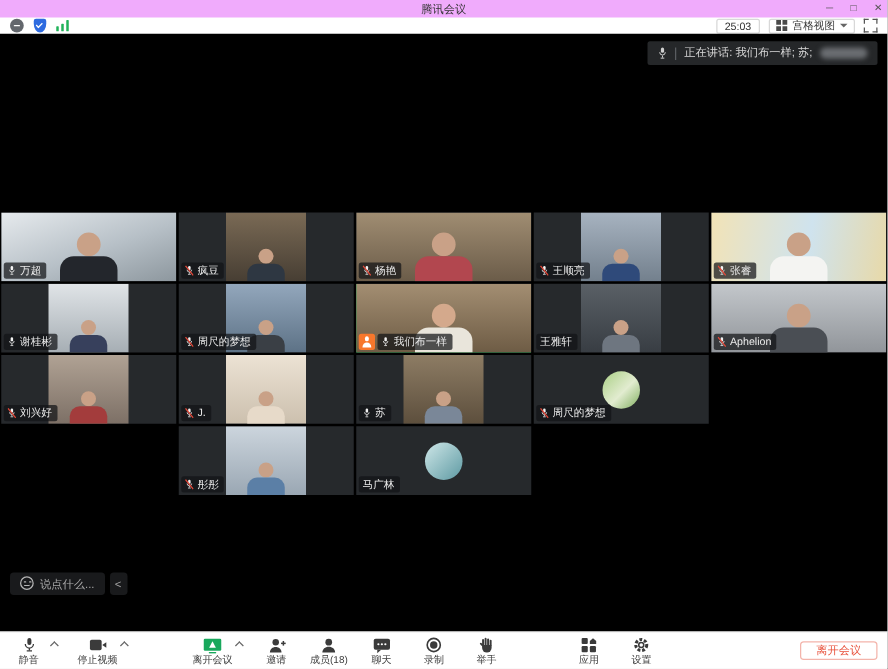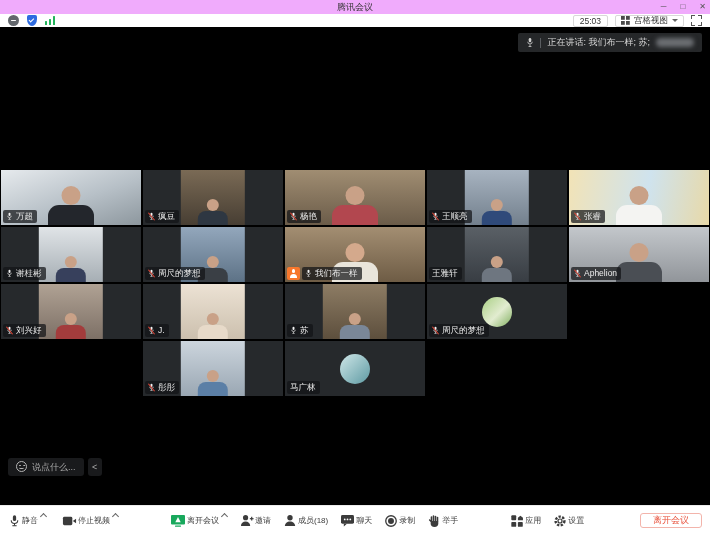--- a/index.html
+++ b/index.html
@@ -96,21 +96,21 @@
   .chatrow{position:absolute;left:8px;bottom:29px;display:flex;align-items:center;gap:4px}
   .chatpill{display:flex;align-items:flex-start;gap:5px;background:rgba(28,30,32,.88);border-radius:3px;padding:3px 8px;height:18px}
   .smiley{width:11px;height:11px;border:1px solid #b5b5b5;border-radius:50%;position:relative;flex:none}
   .smiley::before{content:"";position:absolute;top:2.6px;left:2.2px;width:1.6px;height:1.6px;border-radius:50%;background:#b5b5b5;box-shadow:4.2px 0 0 #b5b5b5}
   .smiley::after{content:"";position:absolute;left:2.4px;bottom:1.6px;width:4.6px;height:2.6px;border-bottom:1.1px solid #b5b5b5;border-radius:50%}
   .chattext{font-size:9px;color:#a9a9a9}
   .collapsebox{background:rgba(28,30,32,.88);border-radius:3px;height:18px;width:14px;display:flex;align-items:center;justify-content:center;color:#a9a9a9;font-size:9px}
 
   
   .toolbar{height:30px;background:#fff;border-top:1px solid #ececec;display:flex;align-items:center;padding:0 8px}
-  .tb{display:flex;flex-direction:row;align-items:center;justify-content:flex-start;gap:1px;min-width:30px;cursor:default}
+  .tb{display:flex;flex-direction:column;align-items:center;justify-content:flex-start;gap:1px;min-width:30px;cursor:default}
   .tbicon{height:14px;display:flex;align-items:center;justify-content:center}
   .tblabel{font-size:8px;color:#3c3c3c;line-height:1;white-space:nowrap}
   .chev{width:5px;height:5px;border-left:1.2px solid #666;border-top:1.2px solid #666;transform:rotate(45deg);margin:0 0 8px 3px}
   .gap-sm{width:16px}.gap-md{width:52px}.gap-bt{width:12px}
   .tbflex{flex:1}
   .leavebtn{border:1px solid #f3b4ab;color:#e8503a;background:#fff;border-radius:3px;font-size:9px;padding:0 12px;font-family:Liberation Sans, sans-serif}
   svg.tbsvg{display:block}
 </style>
 </head>
 <body>

